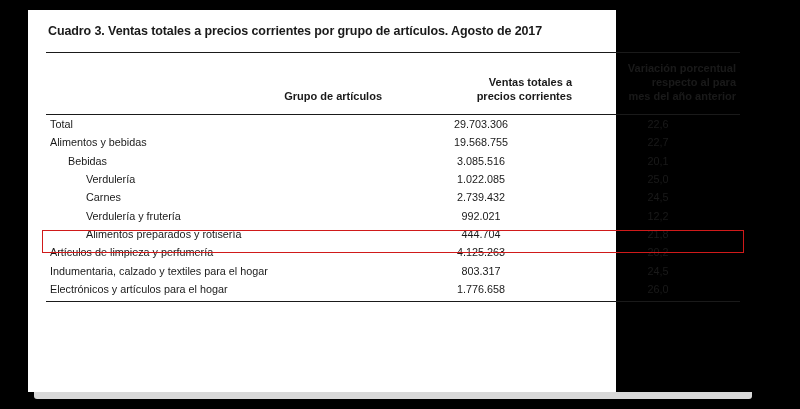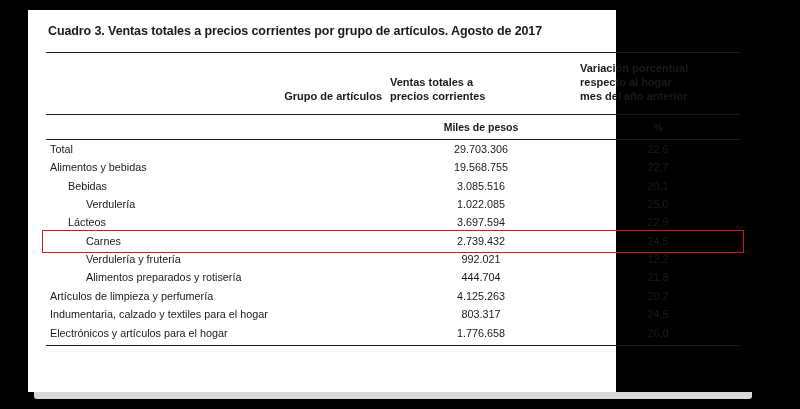--- a/index.html
+++ b/index.html
@@ -47,21 +47,21 @@
     font-size: 11px;
     font-weight: bold;
     color: #1a1a1a;
     padding: 9px 4px 11px 4px;
     vertical-align: bottom;
     line-height: 1.25;
   }
   thead tr.head-main th {
     border-top: 1.5px solid #1a1a1a;
     border-bottom: 1.2px solid #1a1a1a;
-    text-align: left;
+    text-align: right;
   }
   thead tr.head-main th.col-group {
     text-align: right;
   }
   thead tr.units th {
     font-size: 10.5px;
     font-weight: bold;
     text-align: center;
     padding: 6px 4px 5px 4px;
     border-bottom: 1.2px solid #1a1a1a;
@@ -126,28 +126,23 @@
       </colgroup>
       <thead>
         <tr class="head-main">
           <th class="col-group">Grupo de artículos</th>
           <th>
             <div>Ventas totales a</div>
             <div>precios corrientes</div>
           </th>
           <th>
             <div>Variación porcentual</div>
-            <div>respecto al hogar</div>
+            <div>respecto al para</div>
             <div>mes del año anterior</div>
           </th>
-        </tr>
-        <tr class="units">
-          <th class="blank"></th>
-          <th>Miles de pesos</th>
-          <th>%</th>
         </tr>
       </thead>
       <tbody id="tbody">
           <tr class="bold">
             <td class="lbl-0">Total</td>
             <td class="num">29.703.306</td>
             <td class="num">22,6</td>
           </tr>
           <tr>
             <td class="lbl-0">Alimentos y bebidas</td>
@@ -157,25 +152,20 @@
           <tr>
             <td class="lbl-1">Bebidas</td>
             <td class="num">3.085.516</td>
             <td class="num">20,1</td>
           </tr>
           <tr>
             <td class="lbl-2">Verdulería</td>
             <td class="num">1.022.085</td>
             <td class="num">25,0</td>
           </tr>
-          <tr class="highlight">
-            <td class="lbl-1">Lácteos</td>
-            <td class="num">3.697.594</td>
-            <td class="num">22,9</td>
-          </tr>
           <tr>
             <td class="lbl-2">Carnes</td>
             <td class="num">2.739.432</td>
             <td class="num">24,5</td>
           </tr>
           <tr>
             <td class="lbl-2">Verdulería y frutería</td>
             <td class="num">992.021</td>
             <td class="num">12,2</td>
           </tr>

